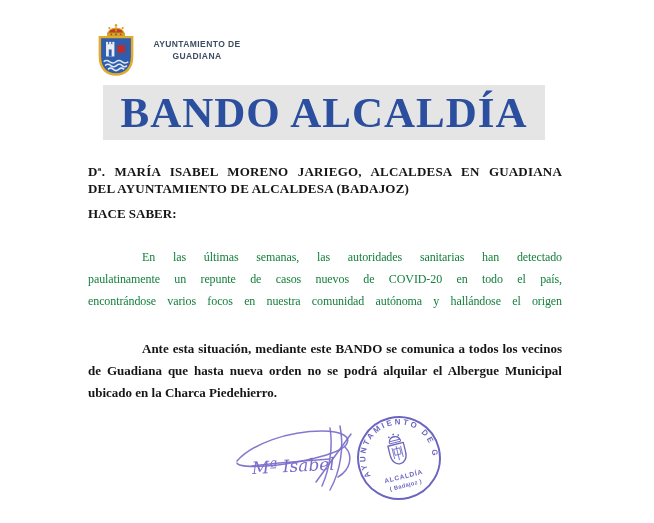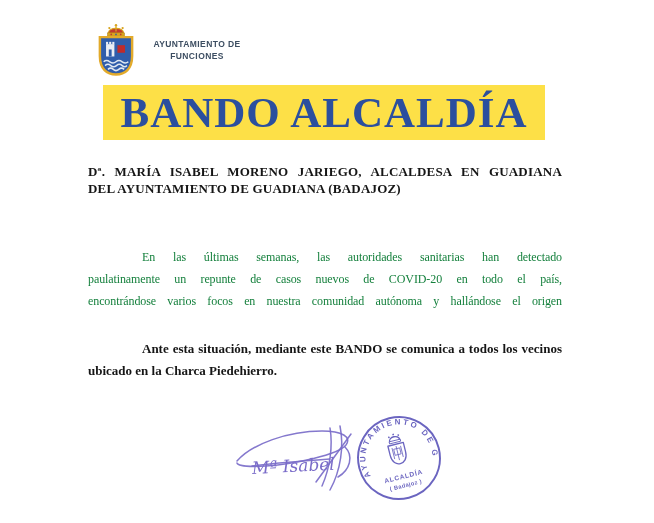--- a/index.html
+++ b/index.html
@@ -55,41 +55,43 @@
     <rect x="11.5" y="24.4" width="8.8" height="13" fill="#e9edf4"></rect>
     <rect x="14.4" y="30" width="3" height="7.4" fill="#2f5dab"></rect>
     <rect x="23.5" y="25.5" width="8" height="8" fill="#bf2b2b"></rect>
     <path d="M 9 43 q 3 -2.6 6.5 0 t 6.5 0 t 6.5 0 t 6.5 0" stroke="#dfe8f2" stroke-width="1.6" fill="none"></path>
     <path d="M 10.5 47 q 3 -2.6 6 0 t 6 0 t 6 0 t 5 0" stroke="#dfe8f2" stroke-width="1.6" fill="none"></path>
     <path d="M 13.5 51 q 3 -2.6 5.7 0 t 5.7 0 t 5.7 0" stroke="#dfe8f2" stroke-width="1.6" fill="none"></path>
   </svg>
 
   <div class="org">
     <div>AYUNTAMIENTO DE</div>
-    <div>FUNCIONES</div>
+    <div>GUADIANA</div>
   </div>
 
-  <div class="banner" style="background-color: #fde047; color: rgb(43, 79, 158);">
+  <div class="banner" style="background-color: #e5e5e5; color: rgb(43, 79, 158);">
     <span>BANDO ALCALDÍA</span>
   </div>
 
   <div class="textblock heading">
     <div class="line j">Dª. MARÍA ISABEL MORENO JARIEGO, ALCALDESA EN GUADIANA</div>
-    <div class="line">DEL AYUNTAMIENTO DE GUADIANA (BADAJOZ)</div>
+    <div class="line">DEL AYUNTAMIENTO DE ALCALDESA (BADAJOZ)</div>
   </div>
 
+  <div class="textblock hace">HACE SABER:</div>
 
   <div class="textblock p1">
     <div class="line j ind">En las últimas semanas, las autoridades sanitarias han detectado</div>
     <div class="line j">paulatinamente un repunte de casos nuevos de COVID-20 en todo el país,</div>
     <div class="line j">encontrándose varios focos en nuestra comunidad autónoma y hallándose el origen</div>
   </div>
 
   <div class="textblock p2">
     <div class="line j ind">Ante esta situación, mediante este BANDO se comunica a todos los vecinos</div>
+    <div class="line j">de Guadiana que hasta nueva orden no se podrá alquilar el Albergue Municipal</div>
     <div class="line">ubicado en la Charca Piedehierro.</div>
   </div>
 
   <svg class="sig" viewBox="0 0 140 78" style="color: rgb(122, 108, 201);">
     <path d="M 7 41 C 22 24 58 11 92 11 C 112 11 122 17 116 25 C 108 35 64 44 36 46 C 20 47 8 46 7 43"></path>
     <text x="22" y="52" transform="rotate(-3 60 48)">Mª Isabel</text>
     <path d="M 22 46 C 45 43 72 41 100 39"></path>
     <path d="M 100 8 C 103 26 100 48 92 66"></path>
     <path d="M 110 6 C 114 26 111 50 100 70"></path>
     <path d="M 86 62 L 121 14"></path>

